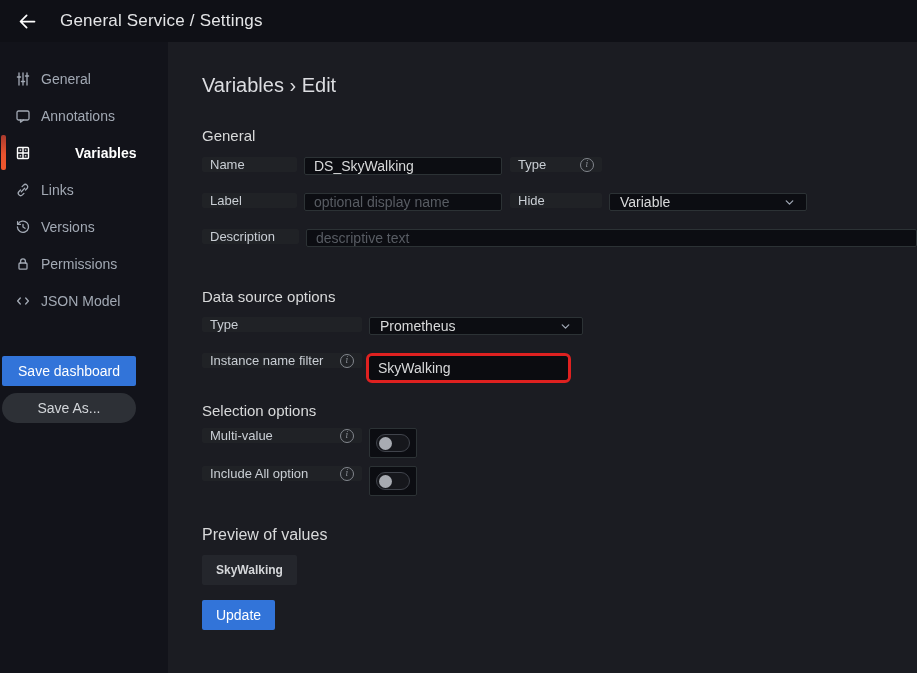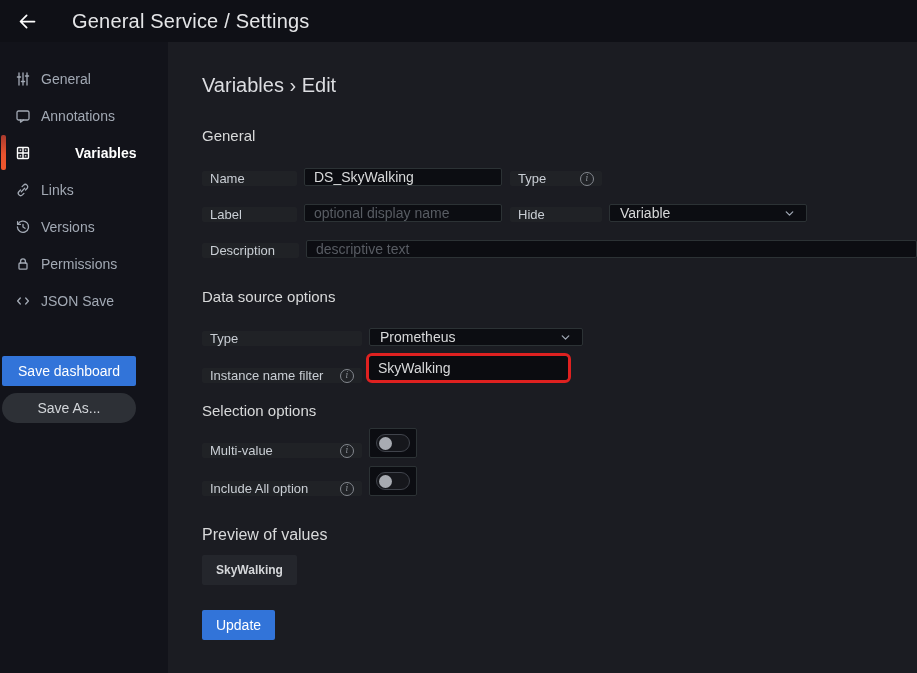--- a/index.html
+++ b/index.html
@@ -4,21 +4,21 @@
 <style>
   * { margin:0; padding:0; box-sizing:border-box; }
   html,body { width:917px; height:673px; overflow:hidden; }
   body { font-family:"Liberation Sans", sans-serif; background:#12131a; position:relative; }
 
   
   .header { position:absolute; top:0; left:0; width:917px; height:42px; background:#0f1016;
             display:flex; align-items:center; padding-left:10px; z-index:3; }
   .back-btn { width:34px; height:34px; display:flex; align-items:center; justify-content:center;
               cursor:pointer; border-radius:50%; }
-  .header-title { margin-left:28px; color:#e4e5e7; font-size:20px; font-weight:500; letter-spacing:.2px; }
+  .header-title { margin-left:16px; color:#e4e5e7; font-size:17px; font-weight:500; letter-spacing:.2px; }
 
   
   .sidebar { position:absolute; top:42px; left:0; width:168px; bottom:0; background:#12131a; padding-top:18px; }
   .side-item { position:relative; height:37px; display:flex; align-items:center; padding-left:14px;
                gap:10px; color:#a2a9b4; font-size:14px; cursor:pointer; }
   .side-item .icon { display:flex; width:17px; justify-content:center; }
   .side-item.active { color:#ffffff; font-weight:700;gap:44px; }
   .side-item.active .abar { position:absolute; left:1px; top:1px; bottom:1px; width:5px; border-radius:2px;
                background:linear-gradient(180deg,#a93a2e 0%,#e8532e 55%,#f2572c 100%); }
   .side-buttons { margin-top:37px; padding-left:2px; }
@@ -31,21 +31,21 @@
   .main { position:absolute; top:42px; left:168px; right:0; bottom:0; background:#1b1c22;
           padding:32px 0 0 34px; overflow:hidden; }
   .page-heading { font-size:20px; font-weight:500; color:#dcdde1; }
   .section-heading { margin-top:30px; font-size:15px; font-weight:500; color:#d8d9da; }
   .section-heading.sel { margin-top:19px; }
   .section-heading.preview { margin-top:30px; font-size:16px; }
 
   .form { margin-top:13px; }
   .form.ds { margin-top:12px; }
   .form.selopts { margin-top:9px; }
-  .frow { display:flex; align-items:flex-end; height:29px; margin-bottom:7px; }
+  .frow { display:flex; align-items:flex-start; height:29px; margin-bottom:7px; }
   .frow.toggle-row { height:30px; margin-bottom:8px; }
 
   .gf-label { background:#202226; border-radius:2px; display:flex; align-items:center;
               padding:0 8px; font-size:13px; font-weight:500; color:#c9ced4; margin-right:7px; flex-shrink:0; }
   .gf-label.spread { justify-content:space-between; }
   .w95{width:95px} .w92{width:92px} .w97{width:97px} .w160{width:160px}
   .gap8 { width:8px; flex-shrink:0; }
 
   .gf-input { background:#0c0d12; border:1px solid #2c3235; border-radius:2px; color:#d8d9da;
               font-size:14px; padding:0 9px; font-family:inherit; outline:none; }
@@ -68,21 +68,21 @@
   .toggle-box { width:48px; height:30px; background:#0c0d12; border:1px solid #2c3235; border-radius:2px;
                 display:flex; align-items:center; justify-content:center; cursor:pointer; flex-shrink:0; }
   .toggle-pill { width:34px; height:18px; background:#16171c; border:1px solid #40434b; border-radius:9px;
                  display:flex; align-items:center; padding:0 2px; }
   .toggle-knob { width:13px; height:13px; border-radius:50%; background:#a8abb2; }
 
   .chip-row { margin-top:11px; }
   .chip { display:inline-block; background:#24262c; color:#d5d7da; font-size:12px; font-weight:700;
           padding:8px 14px; border-radius:2px; }
 
-  .btn-update { margin-top:25px; width:73px; height:30px; background:#3274d9; color:#fff;
+  .btn-update { margin-top:15px; width:73px; height:30px; background:#3274d9; color:#fff;
                 font-size:14px; font-weight:500; }
 
   svg { display:block; }
 </style>
 </head>
 <body>
 
 <div class="header">
   <div class="back-btn">
     <span>
@@ -152,21 +152,21 @@
       </svg>
     </span>
     <span>Permissions</span>
   </div>
   <div class="side-item">
     <span class="icon">
       <svg width="16" height="16" viewBox="0 0 16 16" stroke="currentColor" stroke-width="1.3" fill="none" stroke-linecap="round" stroke-linejoin="round">
         <path d="M5.3 5L2.6 8l2.7 3M10.7 5l2.7 3-2.7 3"></path>
       </svg>
     </span>
-    <span>JSON Save</span>
+    <span>JSON Model</span>
   </div>
 
   <div class="side-buttons">
     <button class="btn btn-save-dash">Save dashboard</button>
     <button class="btn btn-save-as">Save As...</button>
   </div>
 </div>
 
 <div class="main">
   <div class="page-heading">Variables › Edit</div>

